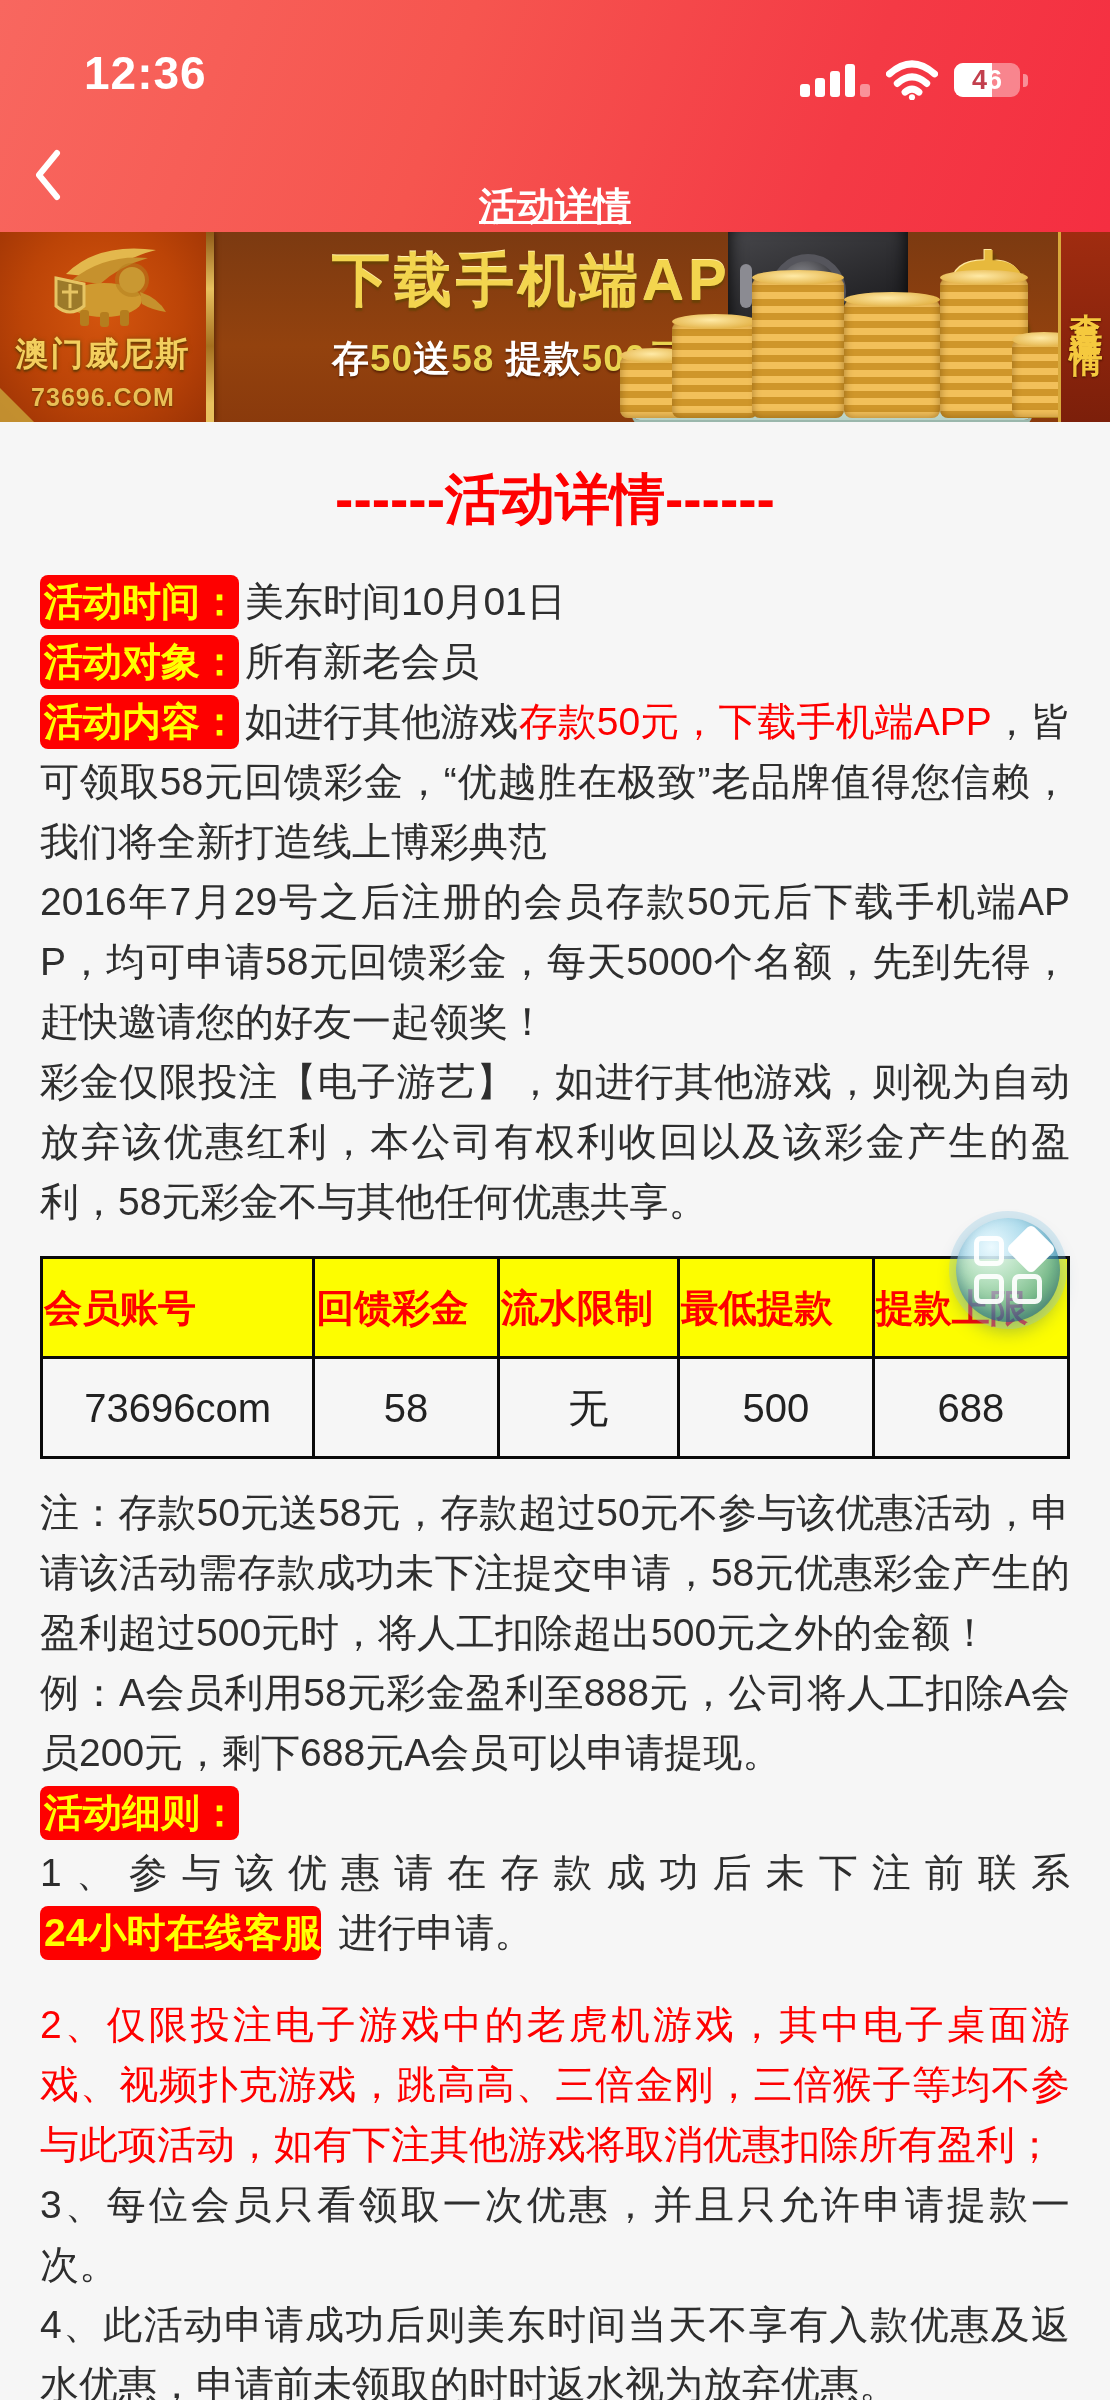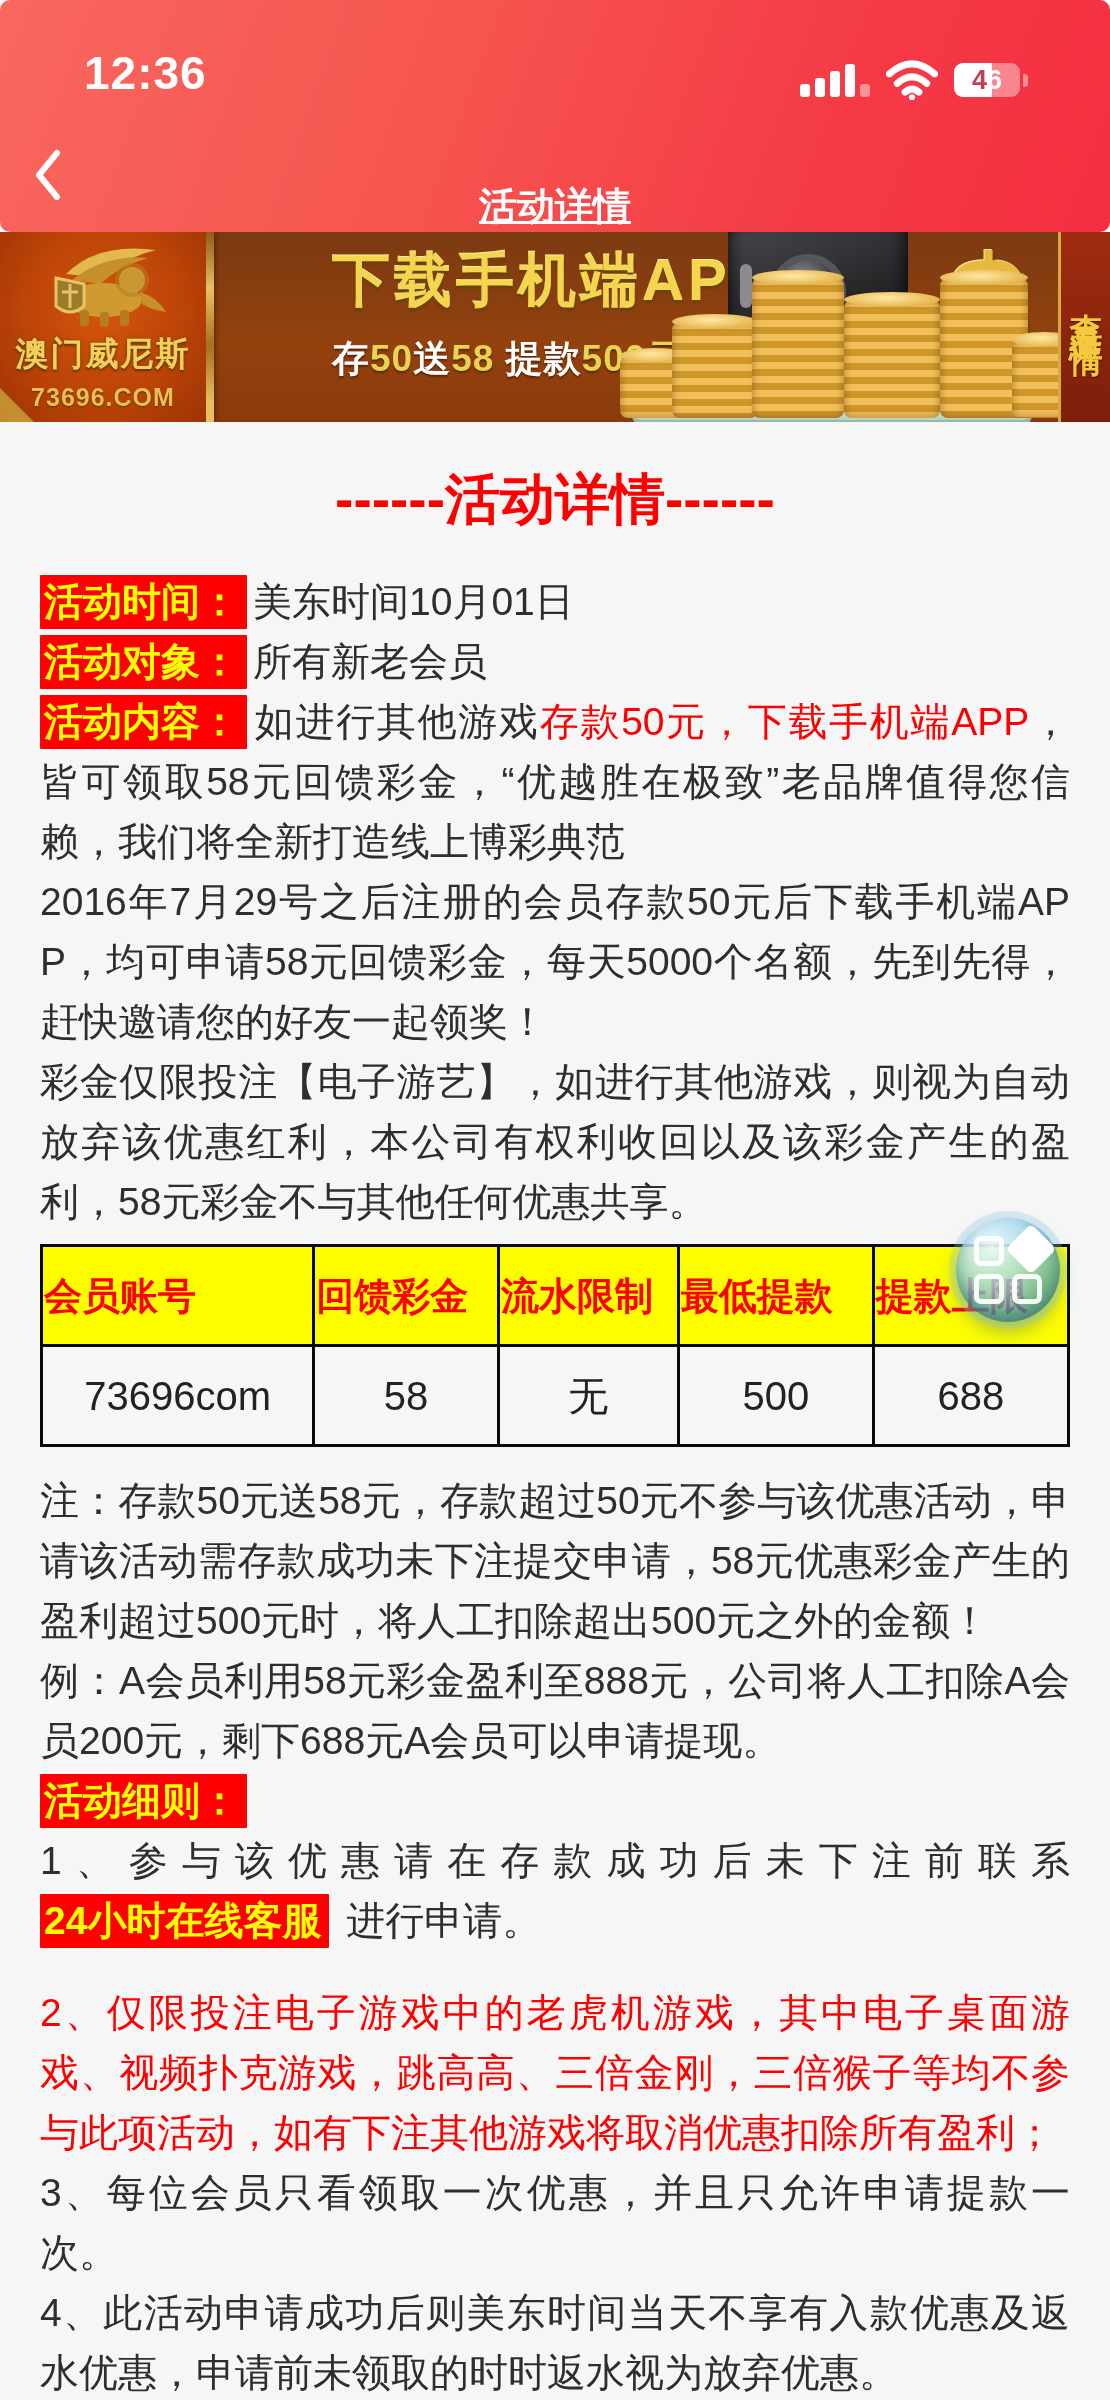--- a/index.html
+++ b/index.html
@@ -6,21 +6,21 @@
   *{box-sizing:border-box;}
   .screen{
     width:1110px;height:2400px;position:relative;overflow:hidden;
     font-family:"Liberation Sans","DejaVu Sans",sans-serif;
     background:#ffffff;
   }
   
   .header{
     height:232px;
     background:linear-gradient(110deg,#f8675f 0%,#f6554f 40%,#f43a45 75%,#f52e41 100%);
-    color:#fff;position:relative;border-radius:10px;
+    color:#fff;position:relative;
   }
   .statusbar{height:118px;display:flex;align-items:flex-end;justify-content:space-between;
     padding:0 82px 18px 84px;}
   .time{font-size:46px;font-weight:700;letter-spacing:1px;}
   .sicons{display:flex;align-items:center;gap:16px;}
   .cell{display:flex;align-items:flex-end;gap:5px;height:34px;}
   .cell i{display:block;width:10px;background:#fff;border-radius:3px;}
   .cell i.b1{height:13px}.cell i.b2{height:19px}.cell i.b3{height:26px}.cell i.b4{height:33px}
   .cell i.dim{height:13px;background:rgba(255,255,255,.45);}
   .wifi svg{display:block}
@@ -82,24 +82,24 @@
     background:linear-gradient(180deg,#a02c10,#7c1f0a);border-left:3px solid #d8a93c;}
   .side-txt{writing-mode:vertical-rl;text-orientation:upright;color:#f5c93e;font-size:33px;font-weight:700;
     letter-spacing:10px;text-shadow:0 1px 2px #431203;}
   .side-arrow{color:#f5c93e;font-size:26px;margin-top:10px;}
   
   .content{background:#f6f6f6;min-height:1889px;padding:0 40px;color:#2e2e2e;
     font-size:39px;line-height:60px;font-weight:500;text-align:justify;word-break:break-all;}
   .sec-title{padding-top:44px;text-align:center;font-size:55px;line-height:66px;font-weight:700;color:#fe0000;
     letter-spacing:0;margin:0 0 40px 0;}
   p{margin:0;}
-  .hl{display:inline-block;background:#fe0000;color:#ffff00;font-weight:700;padding:0 8px 0 4px;line-height:54px;
-    border-radius:1px;margin-right:6px;}
+  .hl{display:inline-block;background:#fe0000;color:#ffff00;font-weight:700;padding:0 0 0 4px;line-height:54px;
+    border-radius:8px;margin-right:6px;}
   .red{color:#fe0000;margin-top:32px;}
-  .promo-table{width:100%;border-collapse:collapse;margin:12px 0 24px 0;table-layout:fixed;}
+  .promo-table{width:100%;border-collapse:collapse;margin:24px 0 24px 0;table-layout:fixed;}
   .promo-table th{background:#fdfd00;color:#fe0000;font-weight:700;font-size:38px;height:100px;border:3px solid #0a0a0a;}
   .promo-table td{background:#f6f6f6;color:#222;font-size:40px;height:100px;text-align:center;border:3px solid #0a0a0a;}
   .c1{width:26.5%}.c2{width:18%}.c3{width:17.5%}.c4{width:19%}.c5{width:19%}
   
   .bubble{position:absolute;left:956px;top:1218px;width:104px;height:104px;border-radius:50%;z-index:6;cursor:pointer;
     background:radial-gradient(circle at 34% 28%,rgba(235,250,255,.95) 0%,rgba(160,215,235,.8) 35%,rgba(70,160,190,.72) 65%,rgba(30,100,150,.68) 100%);
     box-shadow:0 0 0 7px rgba(140,200,225,.30),0 10px 18px rgba(30,90,130,.35),inset 0 -8px 14px rgba(20,80,120,.4);}
   .bubble .grid{position:absolute;inset:0;display:grid;grid-template-columns:30px 30px;grid-template-rows:30px 30px;
     gap:8px;place-content:center;}
   .bubble .sq{width:30px;height:30px;border:5px solid rgba(255,255,255,.92);border-radius:7px;}

